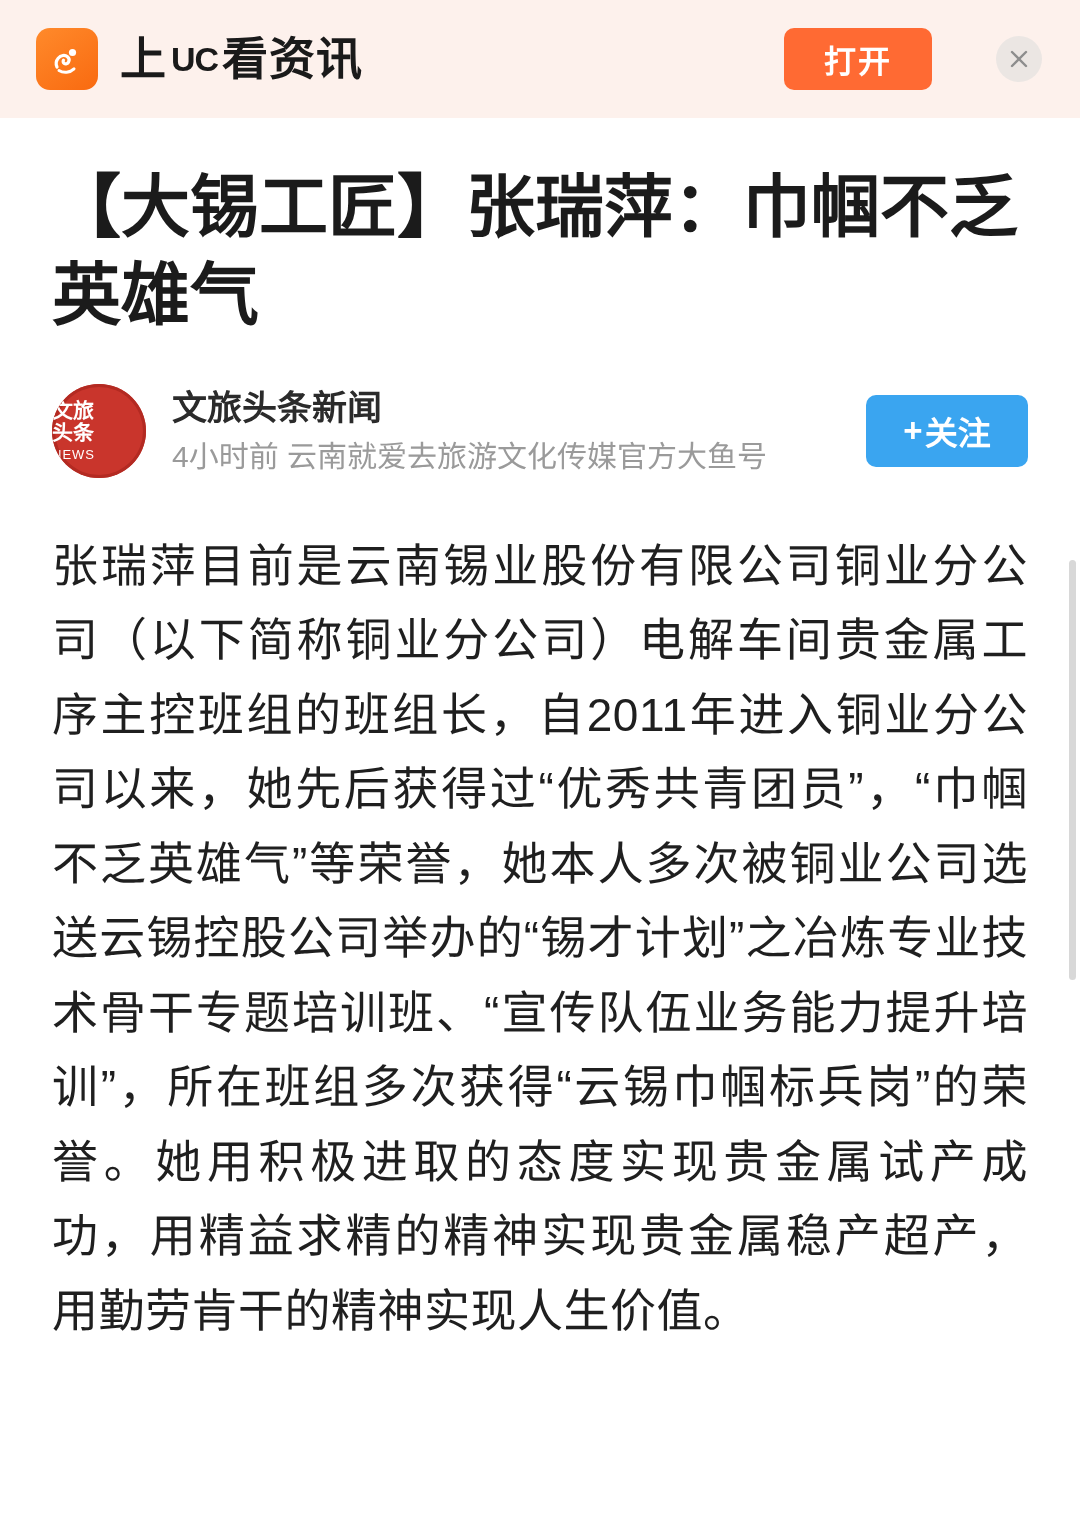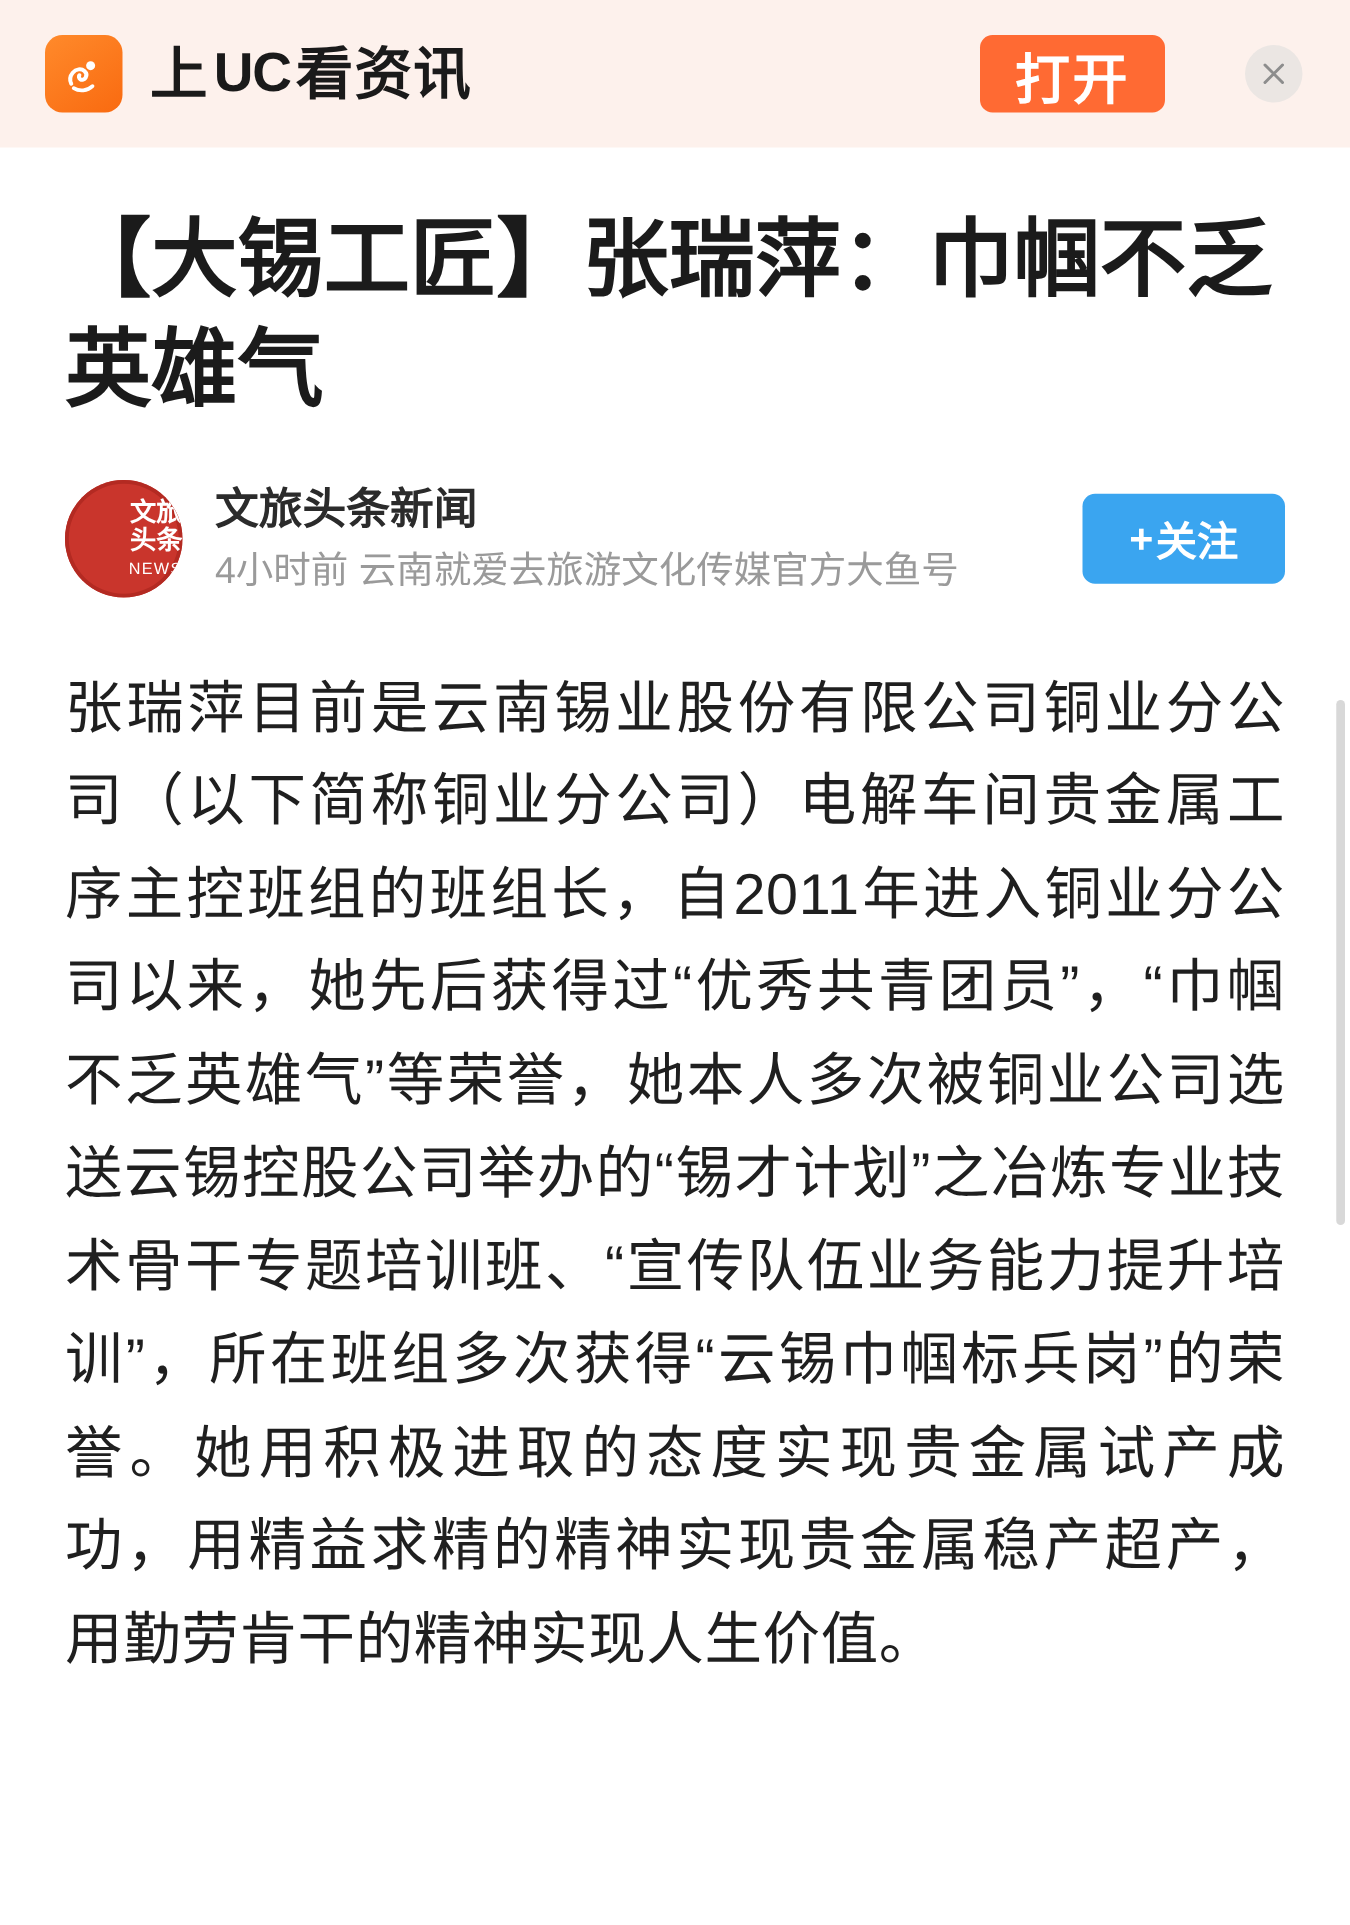--- a/index.html
+++ b/index.html
@@ -36,36 +36,36 @@
     font-size: 46px;
     font-weight: bold;
     color: #1a1a1a;
     letter-spacing: 1px;
     white-space: nowrap;
     line-height: 1;
     display: flex;
     align-items: center;
   }
   .promo-text .uc-word {
-    font-size: 44px;
+    font-size: 34px;
     letter-spacing: -1px;
     padding: 0 4px;
   }
   .open-btn {
     position: absolute;
     right: 148px;
     top: 50%;
     transform: translateY(-50%);
     width: 148px;
     height: 62px;
     border: none;
     border-radius: 10px;
     background: #ff6a33;
     color: #ffffff;
-    font-size: 44px;
+    font-size: 32px;
     font-weight: bold;
     font-family: "Liberation Sans", sans-serif;
     cursor: pointer;
     letter-spacing: 2px;
   }
   .close-btn {
     position: absolute;
     right: 38px;
     top: 50%;
     transform: translateY(-50%);
@@ -102,21 +102,21 @@
   .avatar {
     width: 94px;
     height: 94px;
     border-radius: 50%;
     background: #c9352c;
     flex: none;
     position: relative;
     overflow: hidden;
     display: flex;
     flex-direction: column;
-    align-items: flex-end;
+    align-items: flex-start;
     justify-content: center;
     box-shadow: inset 0 0 0 3px #b32a22;
   }
   .avatar .av-top {
     color: #ffffff;
     font-size: 21px;
     font-weight: bold;
     line-height: 1.05;
     letter-spacing: 0px;
     text-align: center;

